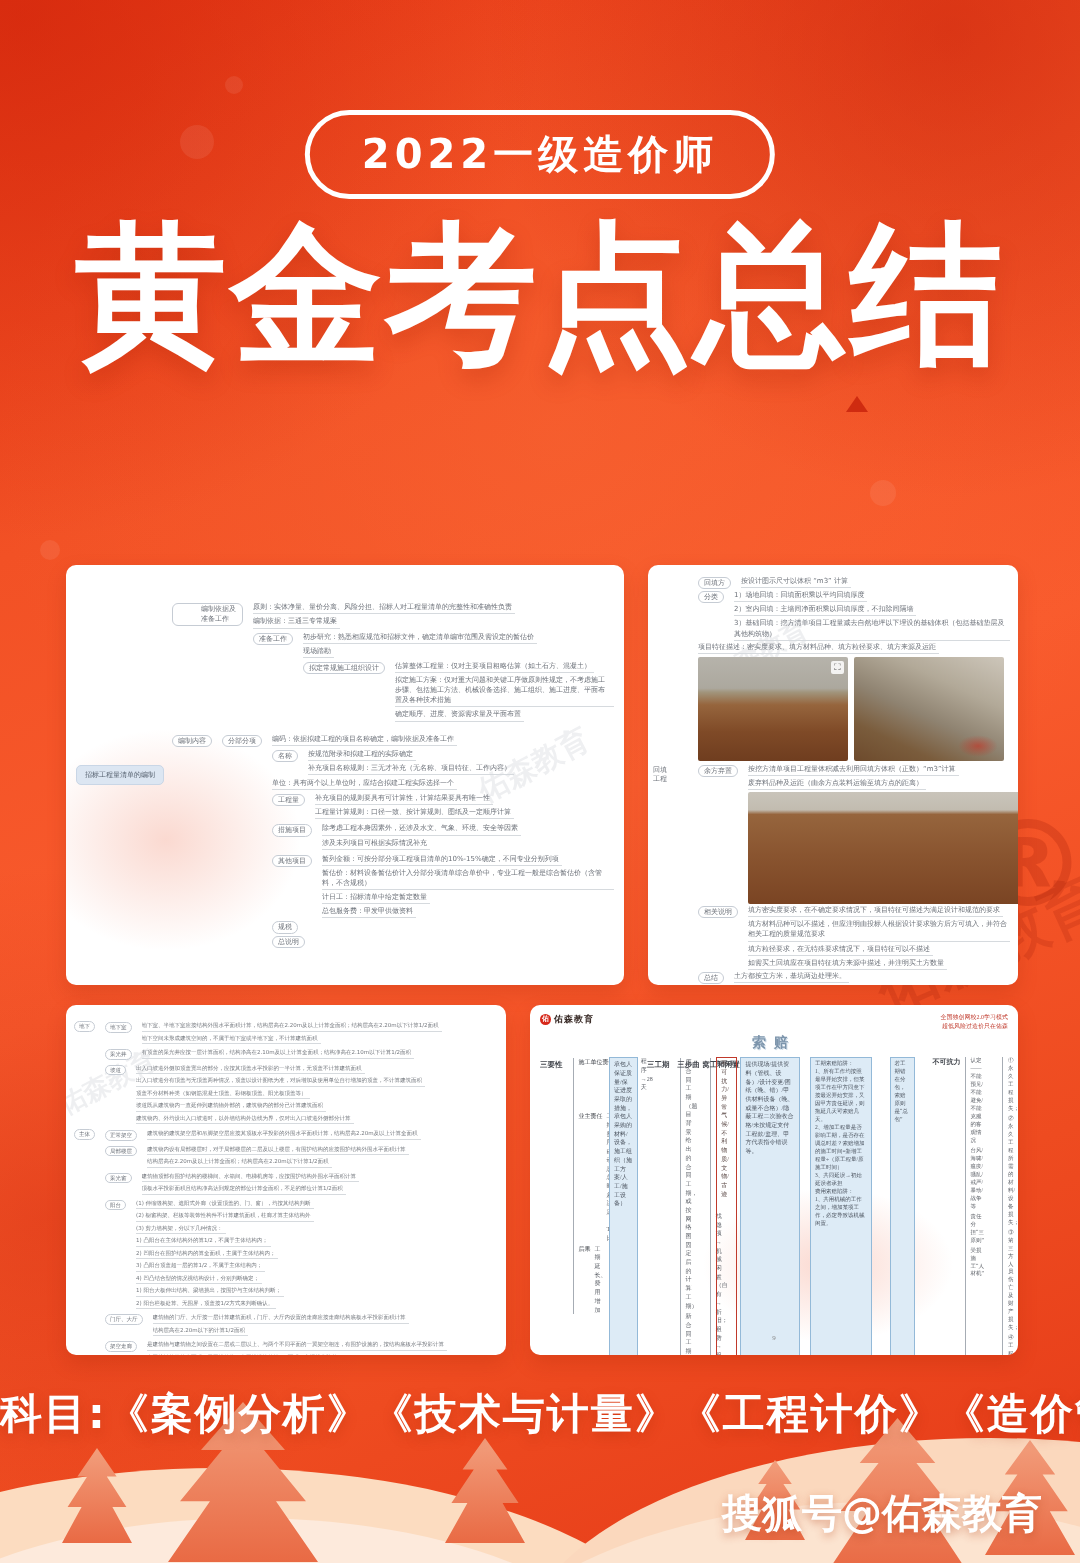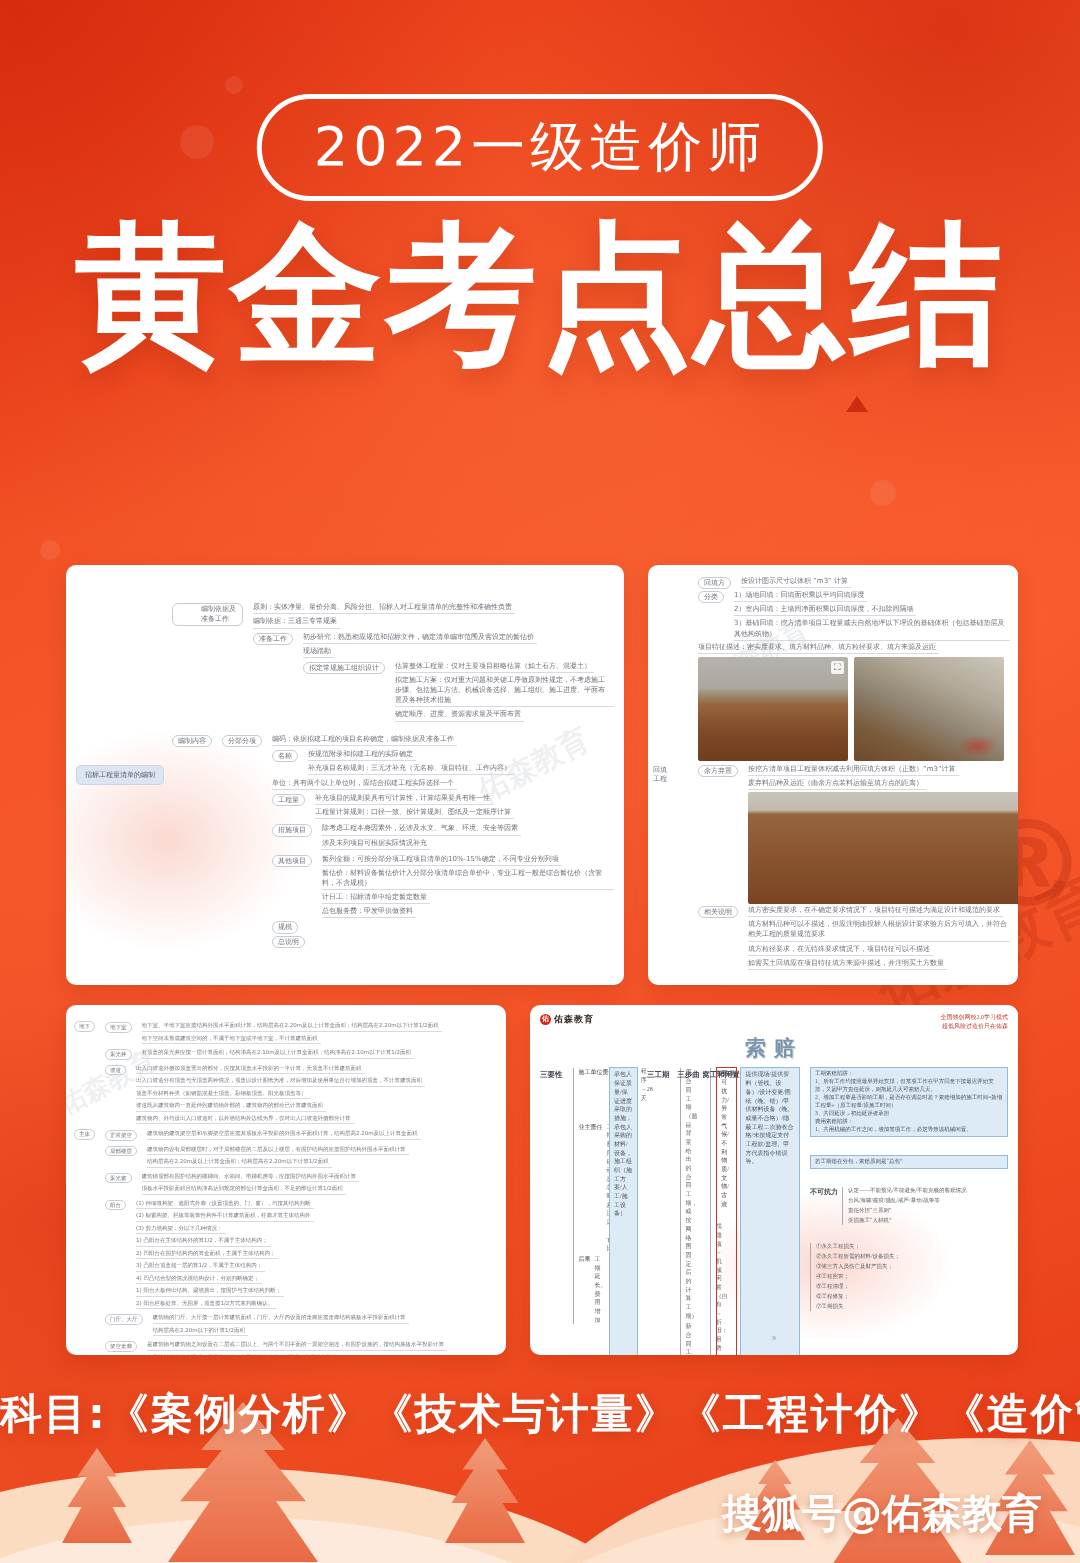--- a/index.html
+++ b/index.html
@@ -8,23 +8,23 @@
     font-family:"DejaVu Sans","Liberation Sans",sans-serif;
     background:
       radial-gradient(circle at 88% 2%, rgba(186,22,4,.40), transparent 26%),
       radial-gradient(circle at 2% 1%, rgba(196,26,6,.45), transparent 28%),
       radial-gradient(circle at 4% 78%, rgba(196,30,8,.30), transparent 22%),
       radial-gradient(circle at 52% 28%, rgba(255,130,70,.22), transparent 45%),
       linear-gradient(158deg,#e83a16 0%,#f25125 28%,#f95b2d 52%,#ee4b20 78%,#e53a18 100%);
   }
   .dot{position:absolute;border-radius:50%;background:rgba(255,255,255,.08)}
   
-  .badge{position:absolute;top:94px;left:50%;transform:translateX(-50%);
+  .badge{position:absolute;top:110px;left:50%;transform:translateX(-50%);
     border:5px solid #fff;border-radius:70px;padding:12px 52px;
-    font-size:54px;font-weight:normal;color:#fff;letter-spacing:5px;white-space:nowrap;}
+    font-size:40px;font-weight:bold;color:#fff;letter-spacing:5px;white-space:nowrap;}
   .big-title{position:absolute;top:208px;left:0;width:100%;text-align:center;
     font-size:152px;font-weight:900;color:#fff;letter-spacing:3px;line-height:1.15;
     text-shadow:0 10px 22px rgba(160,28,2,.28);}
   .title-tri{position:absolute;top:396px;left:846px;width:0;height:0;
     border-left:11px solid transparent;border-right:11px solid transparent;
     border-bottom:16px solid #cf2b10;}
   .subtitle-pill{position:absolute;top:428px;left:64px;right:64px;height:94px;
     background:#fff;border-radius:60px;display:flex;align-items:center;justify-content:center;
     font-size:45px;font-weight:800;color:#e8401c;letter-spacing:1px;
     box-shadow:0 14px 28px rgba(180,42,8,.28);white-space:nowrap;}
@@ -80,25 +80,25 @@
   .mm3>.row{margin:3px 0;}
   
   .mm4{font-family:"Liberation Serif","DejaVu Serif",serif;font-size:6px;color:#5b5f66;
     line-height:1.45;position:relative;height:100%;}
   .c4head{display:flex;justify-content:space-between;align-items:flex-start;}
   .logo{display:flex;align-items:center;gap:3px;}
   .logodot{width:11px;height:11px;border-radius:50%;background:#d6281a;color:#fff;font-size:7px;
     display:flex;align-items:center;justify-content:center;font-weight:bold;}
   .logoname{font-size:9px;font-weight:bold;color:#3a2c28;letter-spacing:1px;}
   .slogan{text-align:right;color:#c0392b;font-size:6px;line-height:1.5;}
-  .c4title{text-align:center;font-size:21px;font-weight:bold;color:#7d95ac;letter-spacing:8px;
+  .c4title{text-align:center;font-size:14px;font-weight:bold;color:#7d95ac;letter-spacing:8px;
     margin:2px 0 4px 0;text-shadow:1px 1px 0 #cfdce8;}
   .c4body{position:relative;}
   .c4left{width:260px;display:flex;flex-direction:row;gap:3px;}
-  .c4right{position:absolute;top:0;right:0;width:198px;display:flex;flex-direction:column;
+  .c4right{position:absolute;top:0;right:0;width:198px;display:flex;flex-direction:row;
     gap:18px;font-size:5.5px;}
   .glabel{font-size:7.5px;color:#42464d;font-weight:bold;white-space:nowrap;flex:none;margin-top:2px;}
   .k{white-space:nowrap;color:#42464d;flex:none;}
   .v{color:#5b5f66;min-width:0;}
   .kv{display:flex;gap:4px;}
   .br{border-left:1px solid #a6acb4;padding-left:5px;}
   .br2{border-left:1px solid #bcc2c8;padding-left:4px;}
   .bb{background:#ddebf6;border:1px solid #93b9d8;padding:2px 4px;color:#4d5560;}
   .bb.small{width:170px;margin-left:46px;}
   .rb{border:1px solid #c0392b;padding:1px 4px;width:fit-content;color:#55423f;}
@@ -251,20 +251,27 @@
       </div>
       <div class="row">
         <span class="nch">相关说明</span>
         <div class="kids">
             <div class="lf">填方密实度要求，在不确定要求情况下，项目特征可描述为满足设计和规范的要求</div>
             <div class="lf">填方材料品种可以不描述，但应注明由投标人根据设计要求验方后方可填入，并符合相关工程的质量规范要求</div>
             <div class="lf">填方粒径要求，在无特殊要求情况下，项目特征可以不描述</div>
             <div class="lf">如需买土回填应在项目特征填方来源中描述，并注明买土方数量</div>
           </div>
       </div>
+      <div class="row">
+        <span class="nch">总结</span>
+        <div class="kids">
+            <div class="lf">土方都按立方米，基坑两边处理米。</div>
+            <div class="lf">不整体找平方米，算不清的就估量。</div>
+          </div>
+      </div>
     </div>
   </div>
 
   <div class="card" id="card3">
     <div class="wm" style="left:-10px;top:60px;font-size:26px">佑森教育</div>
     <div class="mm mm3">
       <div class="row">
         <span class="nch">地下</span>
         <div class="kids">
             <div class="row">

